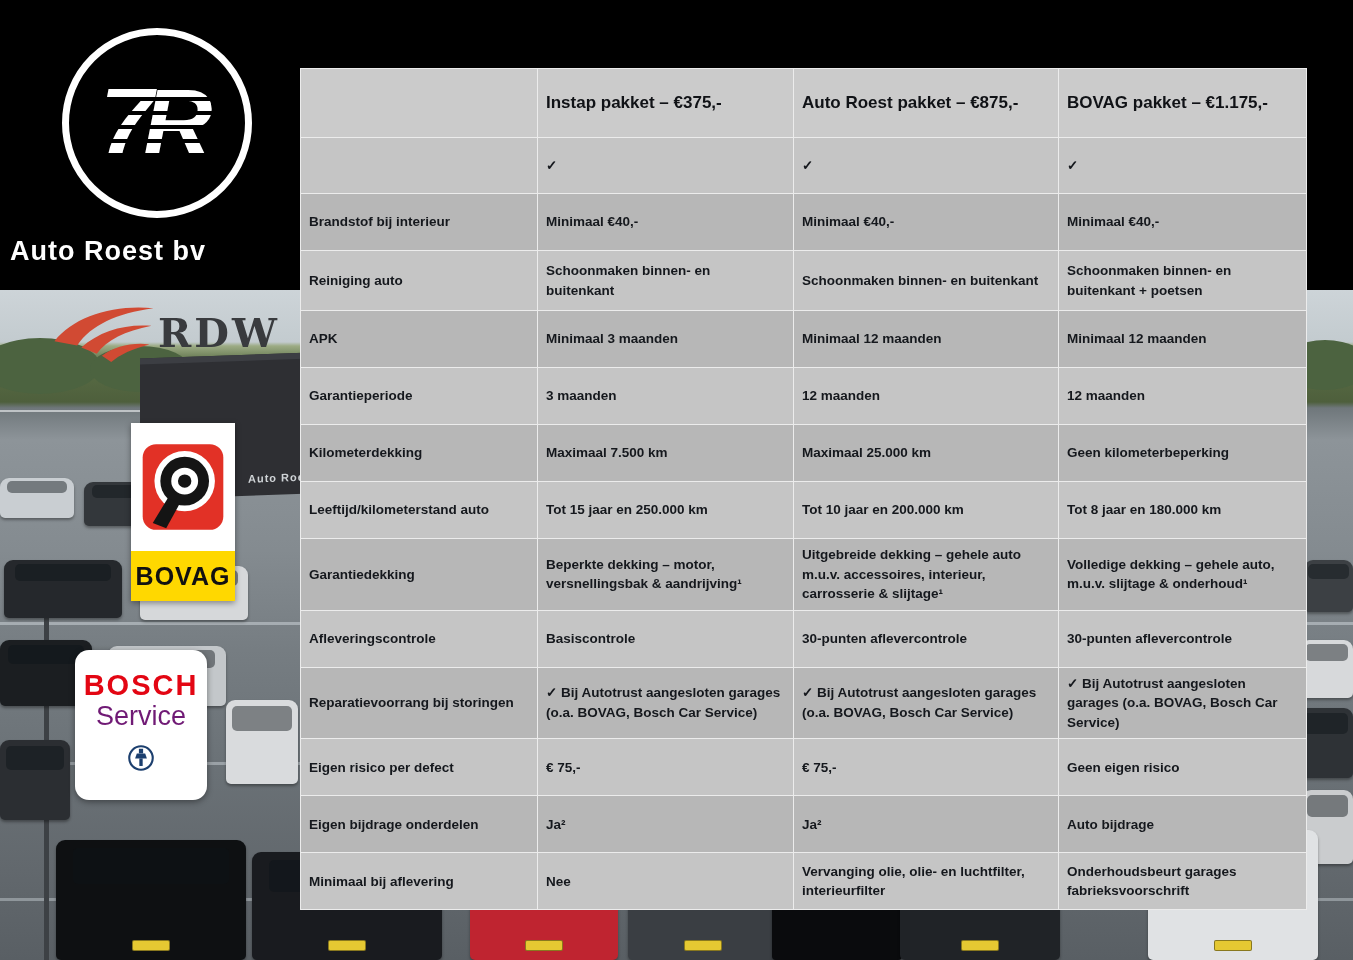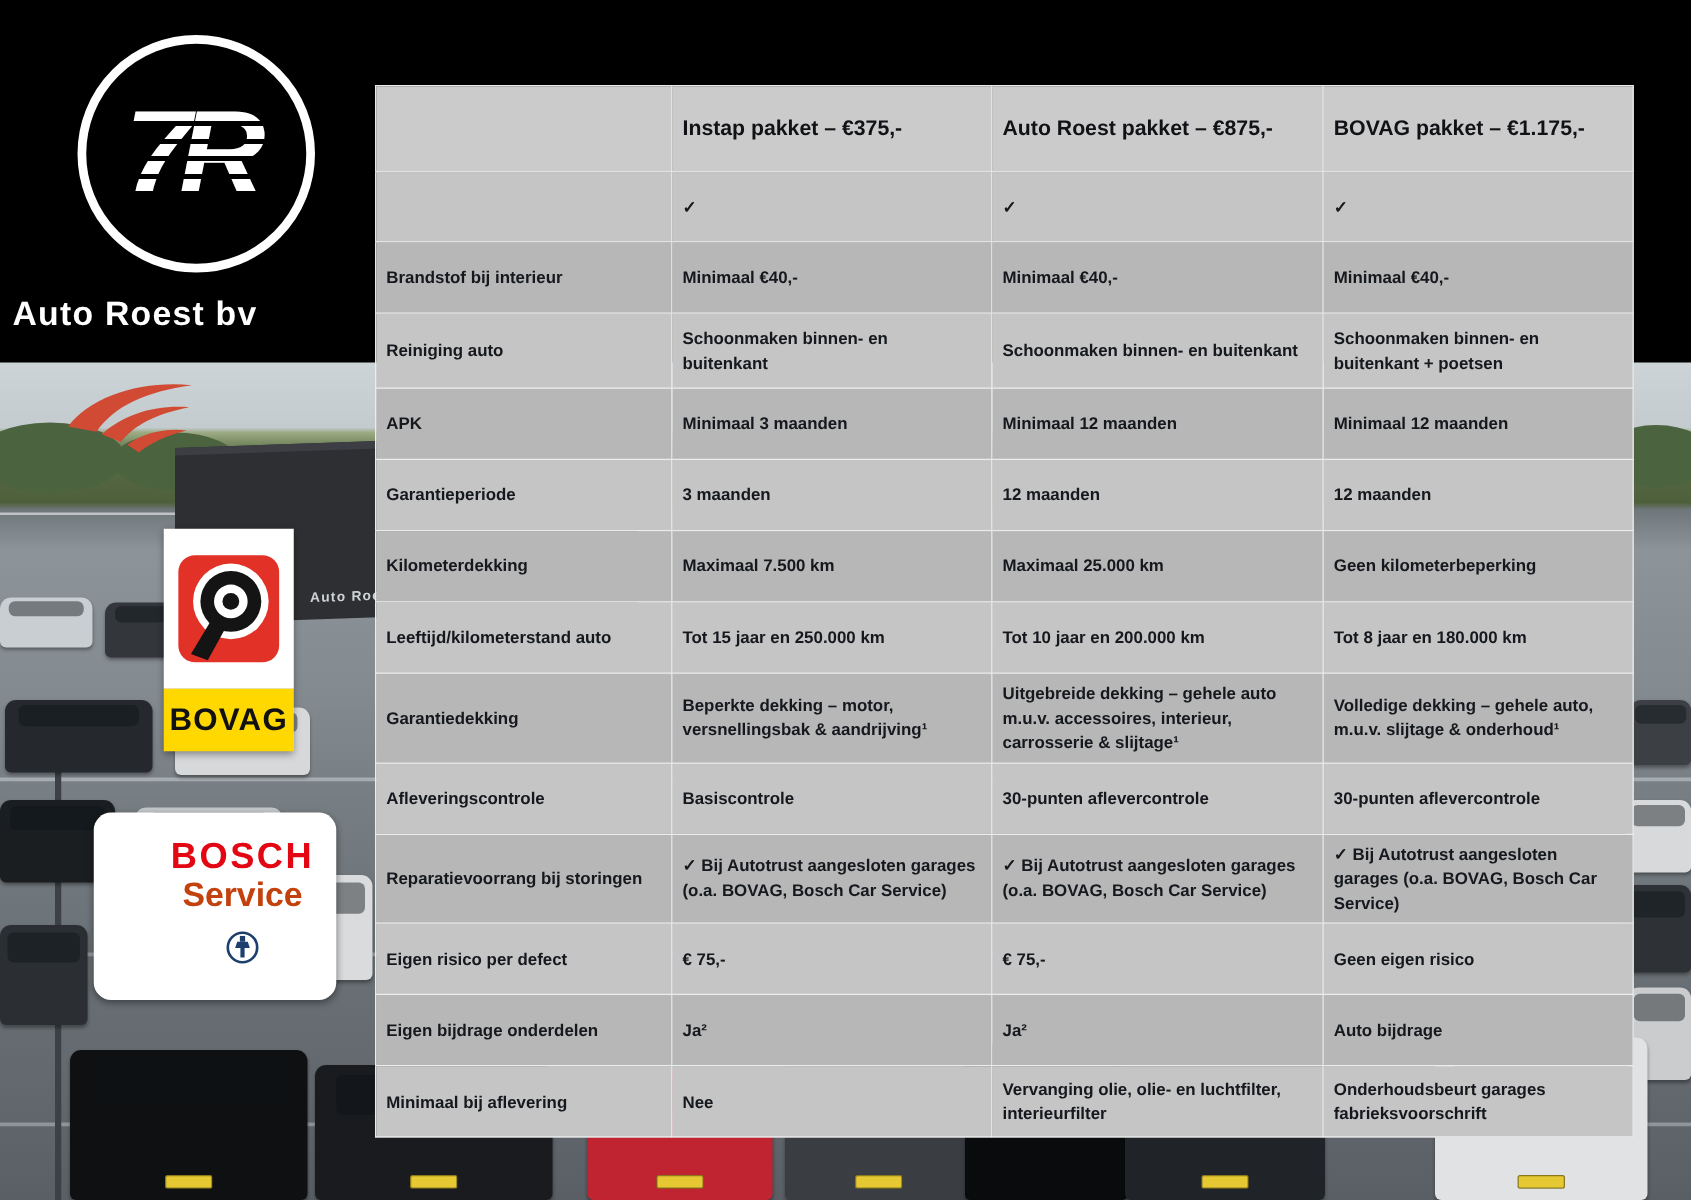--- a/index.html
+++ b/index.html
@@ -67,27 +67,26 @@
 
   
   .bovag{position:absolute;left:88px;top:423px;width:104px;z-index:3;box-shadow:0 2px 6px rgba(0,0,0,.4);margin-left:43px;}
   .bovag-top{background:#fff;padding:10px;display:flex;justify-content:center;}
   .bovag-top svg{width:102px;height:108px;}
   .bovag-band{background:#ffd800;height:50px;display:flex;align-items:center;justify-content:center;
     font-size:25px;font-weight:800;color:#111;letter-spacing:1px;}
 
   
   .bosch{
-    position:absolute;left:75px;top:650px;width:150px;height:150px;background:#fff;border-radius:14px;z-index:3;
+    position:absolute;left:75px;top:650px;width:132px;height:150px;background:#fff;border-radius:14px;z-index:3;
     display:flex;flex-direction:column;align-items:center;justify-content:center;gap:2px;
     box-shadow:0 2px 6px rgba(0,0,0,.4);
-    padding-left:44px;
   }
   .bosch-top{color:#e30613;font-weight:800;font-size:29px;letter-spacing:2px;line-height:1;}
-  .bosch-sub{color:#c2410c;font-weight:bold;font-size:27px;line-height:1.1;}
+  .bosch-sub{color:#701a75;font-weight:normal;font-size:27px;line-height:1.1;}
   .bosch svg{width:42px;height:42px;margin-top:3px;}
 
   
   .pkg-table{
     position:absolute;left:300px;top:68px;width:1006px;height:827px;z-index:2;
     border-collapse:collapse;table-layout:fixed;padding-left:17px;
   }
   .pkg-table th,.pkg-table td{
     border:1px solid #ececec;padding:6px 12px 6px 8px;vertical-align:middle;text-align:left;
     font-weight:bold;color:#15181d;line-height:1.45;
@@ -152,20 +151,21 @@
     </div>
     <div class="brand-name">Auto Roest bv</div>
   </div>
 
   <div class="rdw">
     <svg viewBox="0 0 100 62">
       <path d="M2 40 C20 16 60 4 98 8 C62 13 38 24 24 44 Z" fill="#d14a33"></path>
       <path d="M28 46 C46 30 70 23 96 25 C70 30 53 39 43 52 Z" fill="#d14a33"></path>
       <path d="M48 54 C60 45 77 41 94 43 C78 47 65 53 57 60 Z" fill="#d14a33"></path>
     </svg>
+    <span class="rdw-text">RDW</span>
   </div>
 
   <div class="bovag">
     <div class="bovag-top">
       <svg viewBox="0 0 100 106">
         <rect x="2" y="2" width="96" height="102" rx="16" fill="#e23126"></rect>
         <circle cx="52" cy="46" r="36" fill="#fff"></circle>
         <circle cx="52" cy="46" r="29" fill="#141414"></circle>
         <circle cx="52" cy="46" r="16" fill="#fff"></circle>
         <circle cx="52" cy="46" r="8" fill="#141414"></circle>

